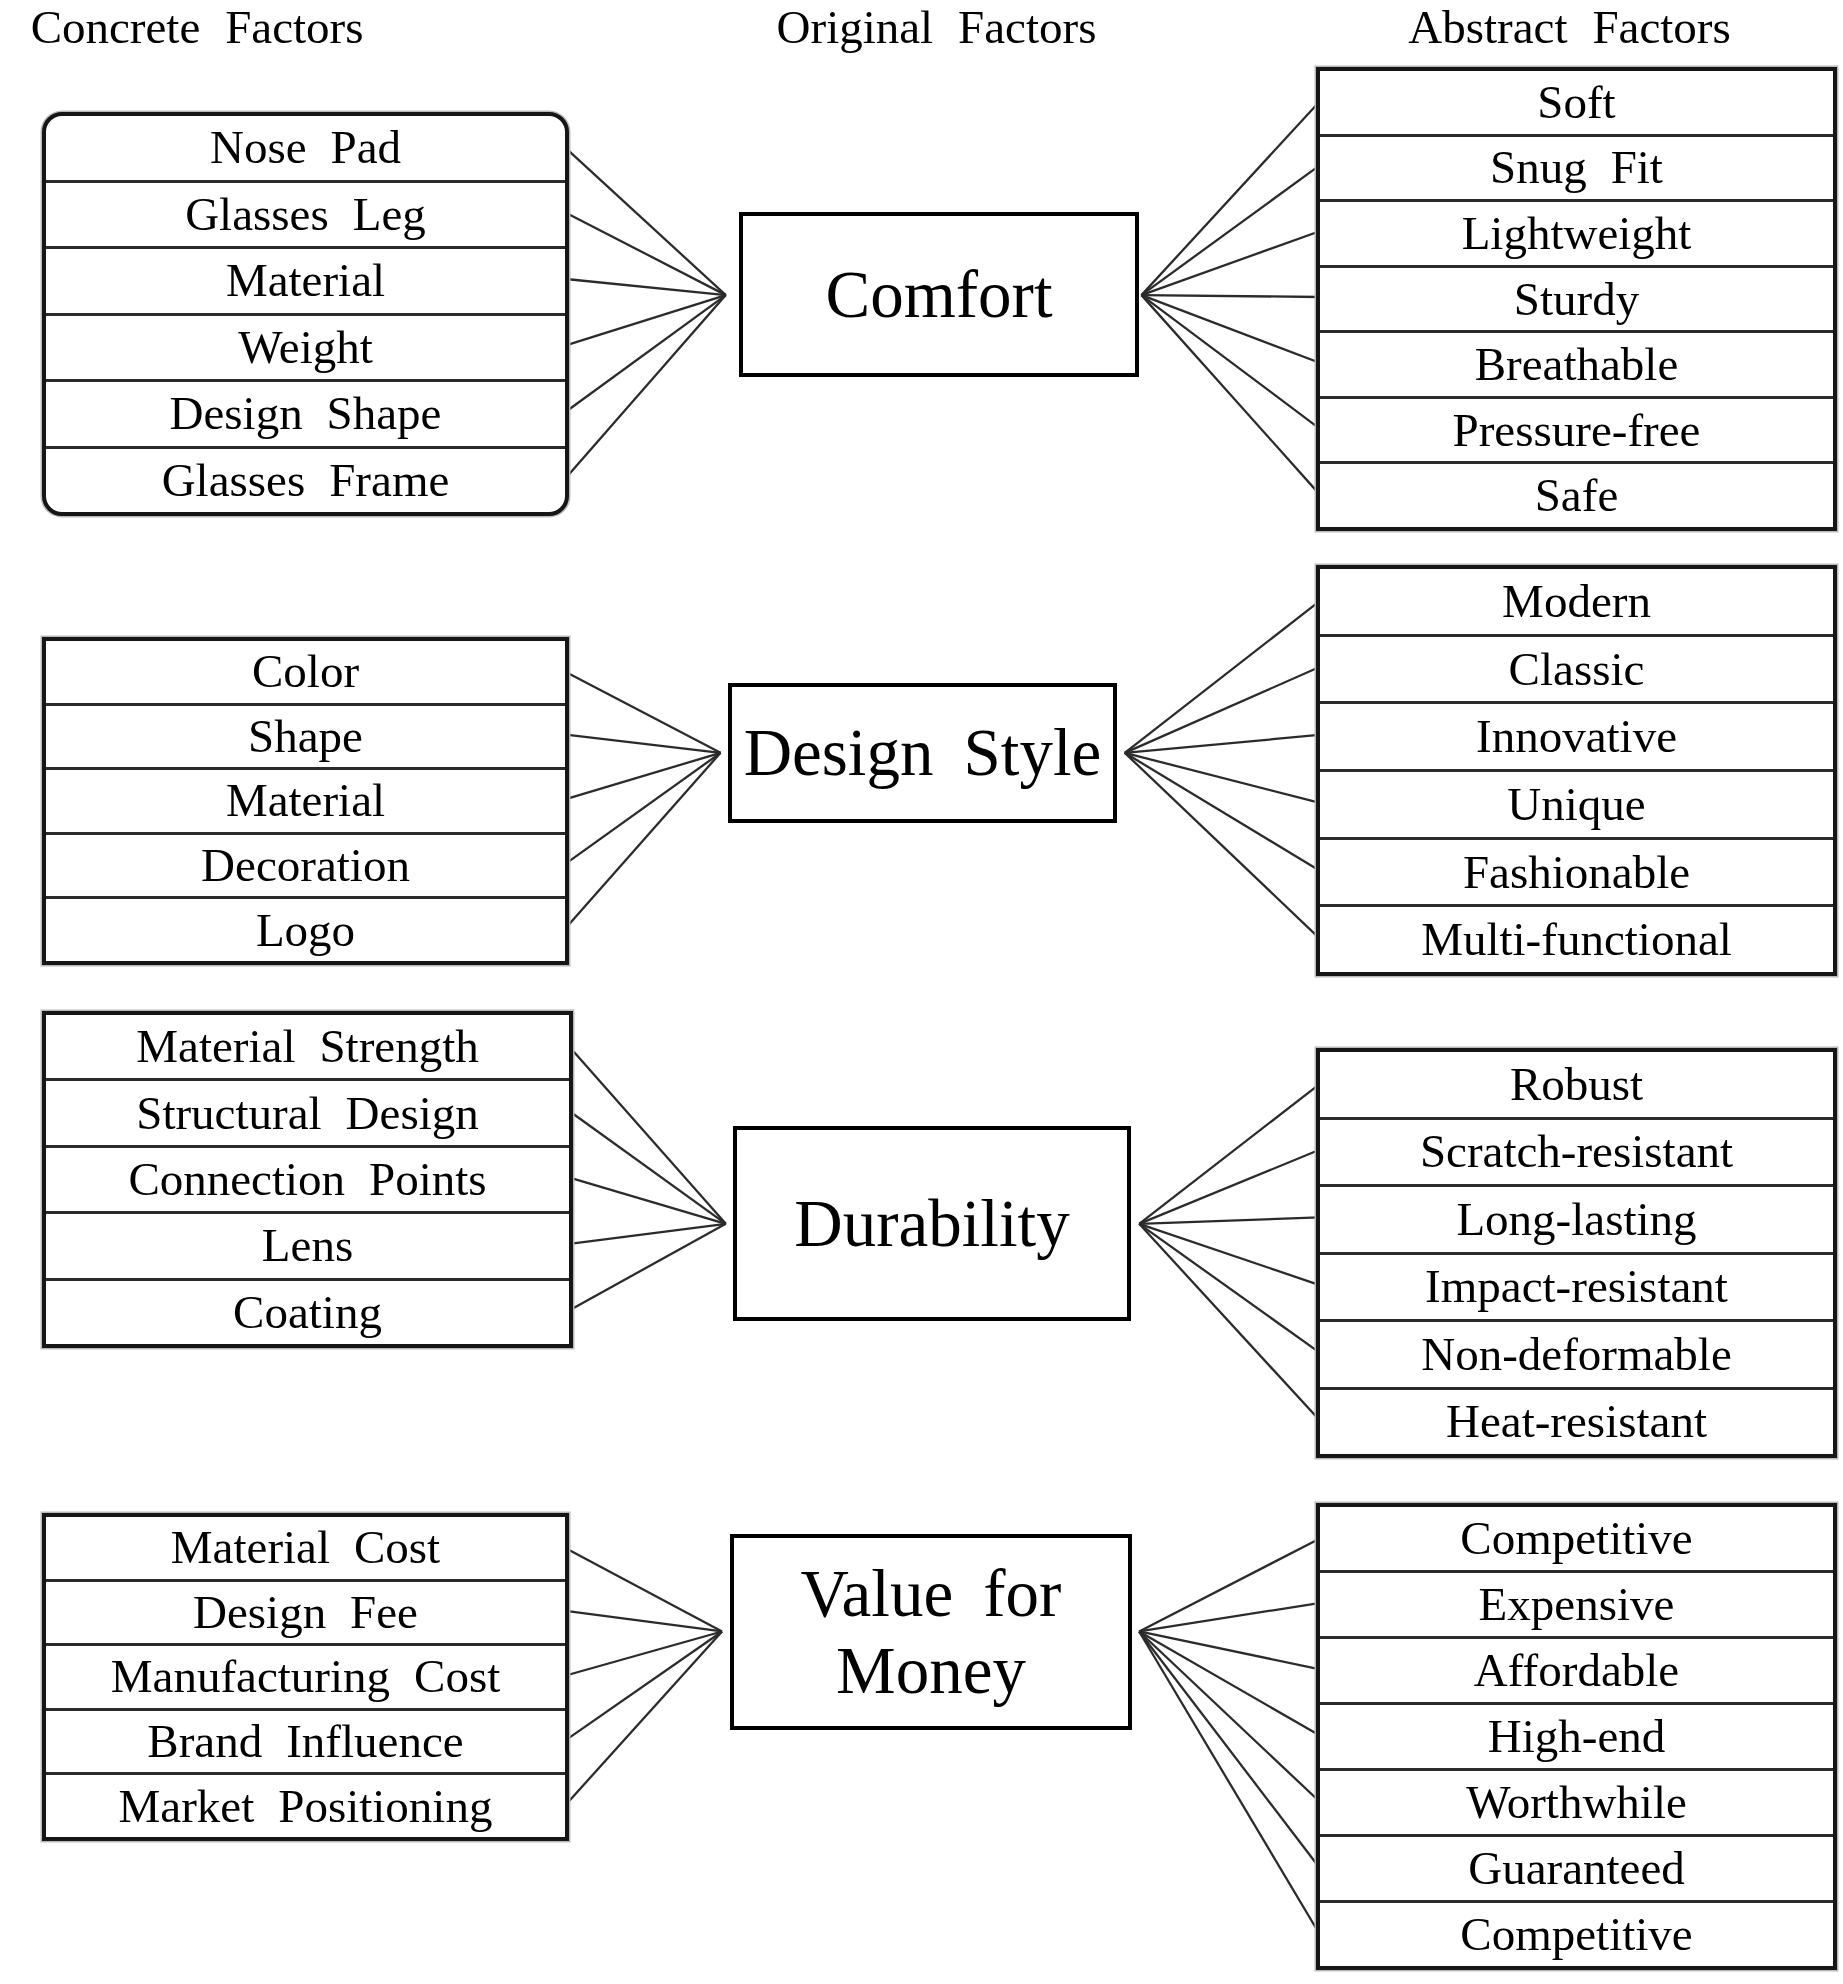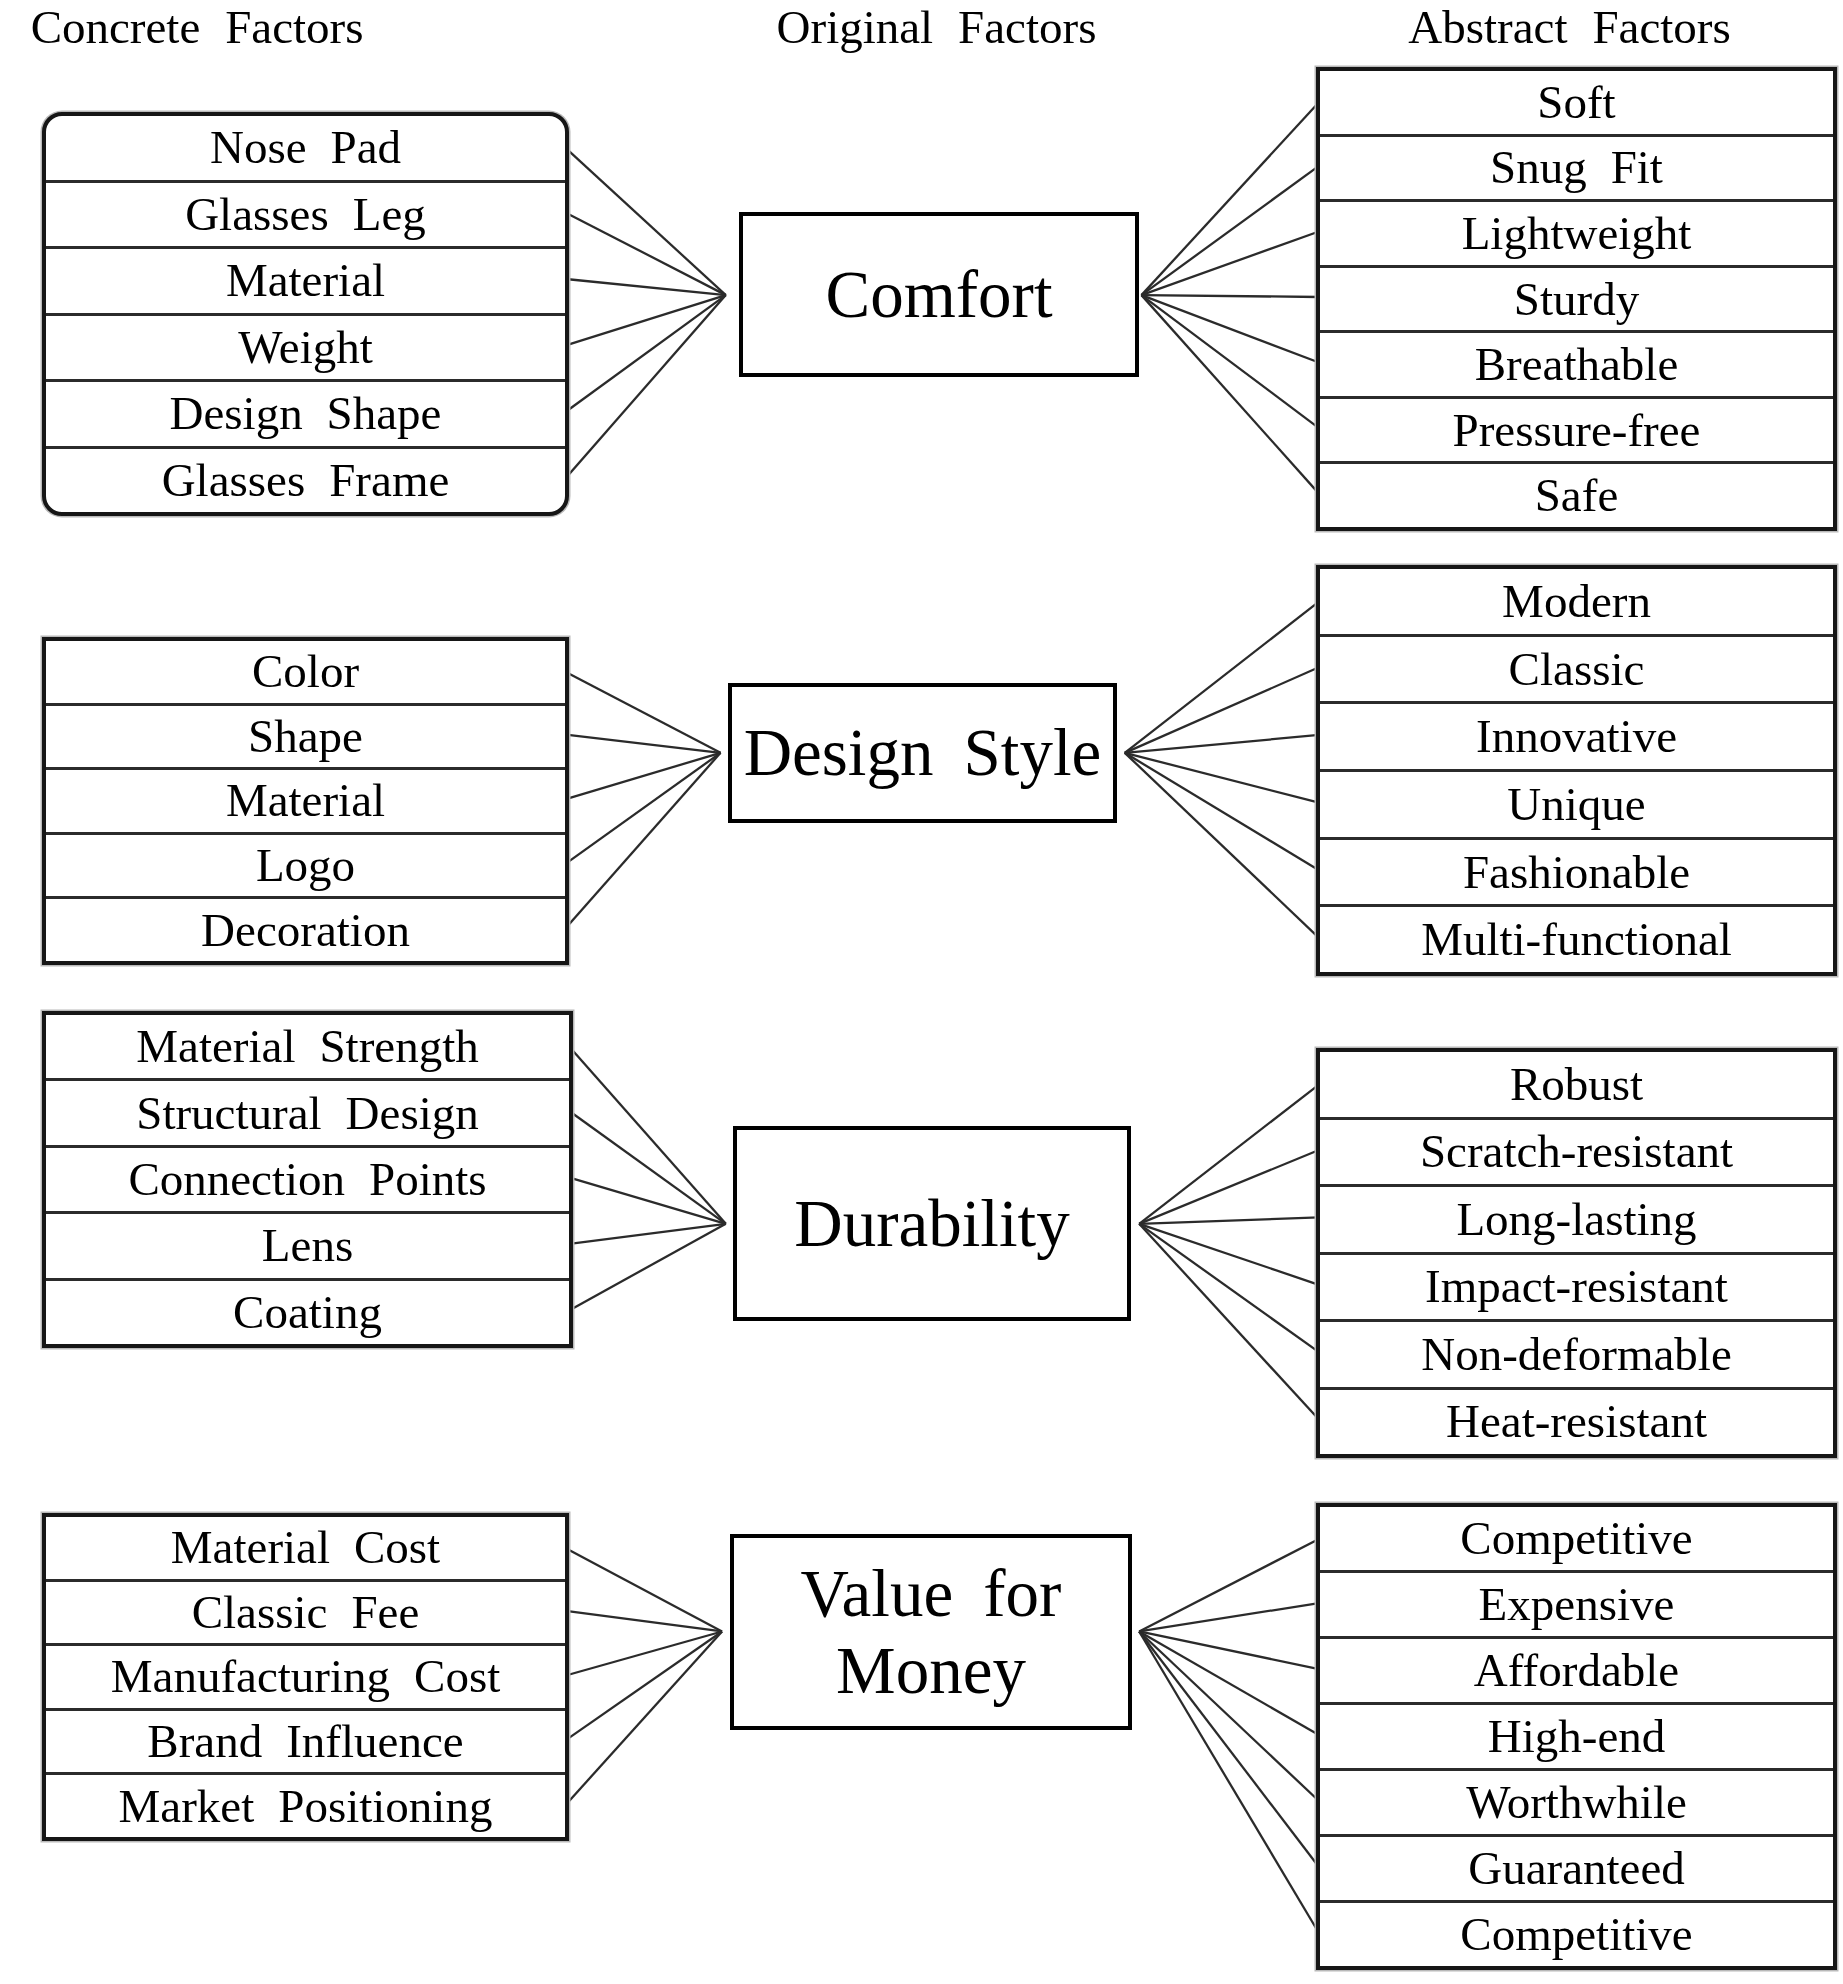--- a/index.html
+++ b/index.html
@@ -129,22 +129,22 @@
     <div class="cell">Sturdy</div>
     <div class="cell">Breathable</div>
     <div class="cell">Pressure-free</div>
     <div class="cell">Safe</div>
   </div>
 
   <div class="factor-table left t1l">
     <div class="cell">Color</div>
     <div class="cell">Shape</div>
     <div class="cell">Material</div>
+    <div class="cell">Decoration</div>
     <div class="cell">Logo</div>
-    <div class="cell">Decoration</div>
   </div>
   <div class="obox b1">
     <span class="obox-label">Design Style</span>
   </div>
   <div class="factor-table right t1r">
     <div class="cell">Modern</div>
     <div class="cell">Classic</div>
     <div class="cell">Innovative</div>
     <div class="cell">Unique</div>
     <div class="cell">Fashionable</div>
@@ -165,21 +165,21 @@
     <div class="cell">Robust</div>
     <div class="cell">Scratch-resistant</div>
     <div class="cell">Long-lasting</div>
     <div class="cell">Impact-resistant</div>
     <div class="cell">Non-deformable</div>
     <div class="cell">Heat-resistant</div>
   </div>
 
   <div class="factor-table left t3l">
     <div class="cell">Material Cost</div>
-    <div class="cell">Classic Fee</div>
+    <div class="cell">Design Fee</div>
     <div class="cell">Manufacturing Cost</div>
     <div class="cell">Brand Influence</div>
     <div class="cell">Market Positioning</div>
   </div>
   <div class="obox b3">
     <span class="obox-label">Value for Money</span>
   </div>
   <div class="factor-table right t3r">
     <div class="cell">Competitive</div>
     <div class="cell">Expensive</div>

